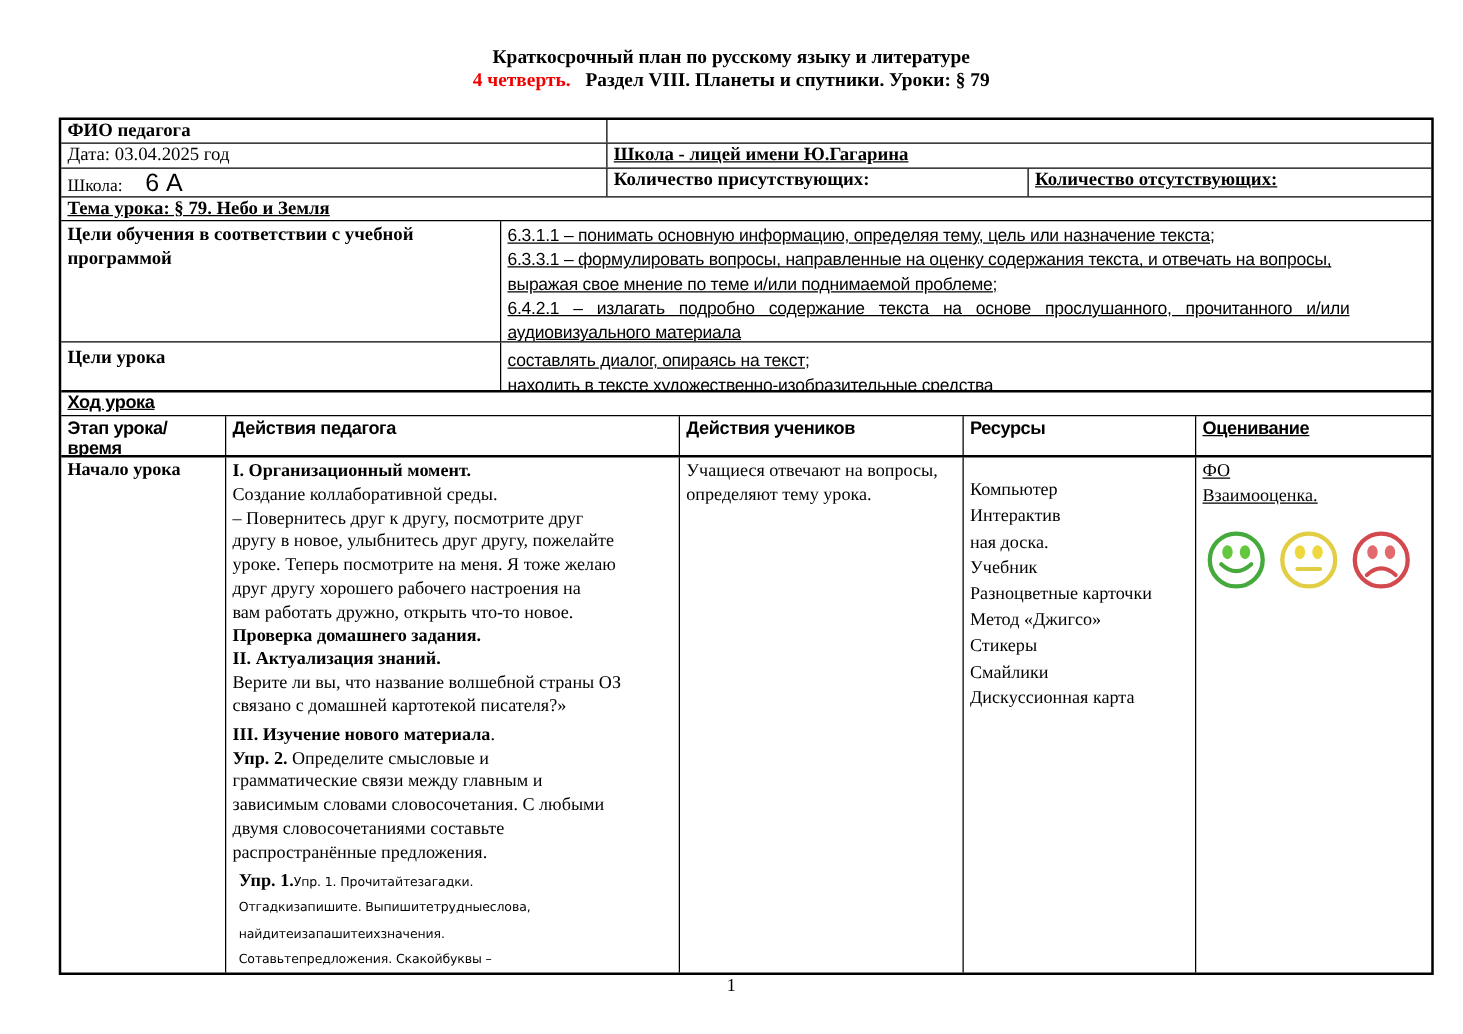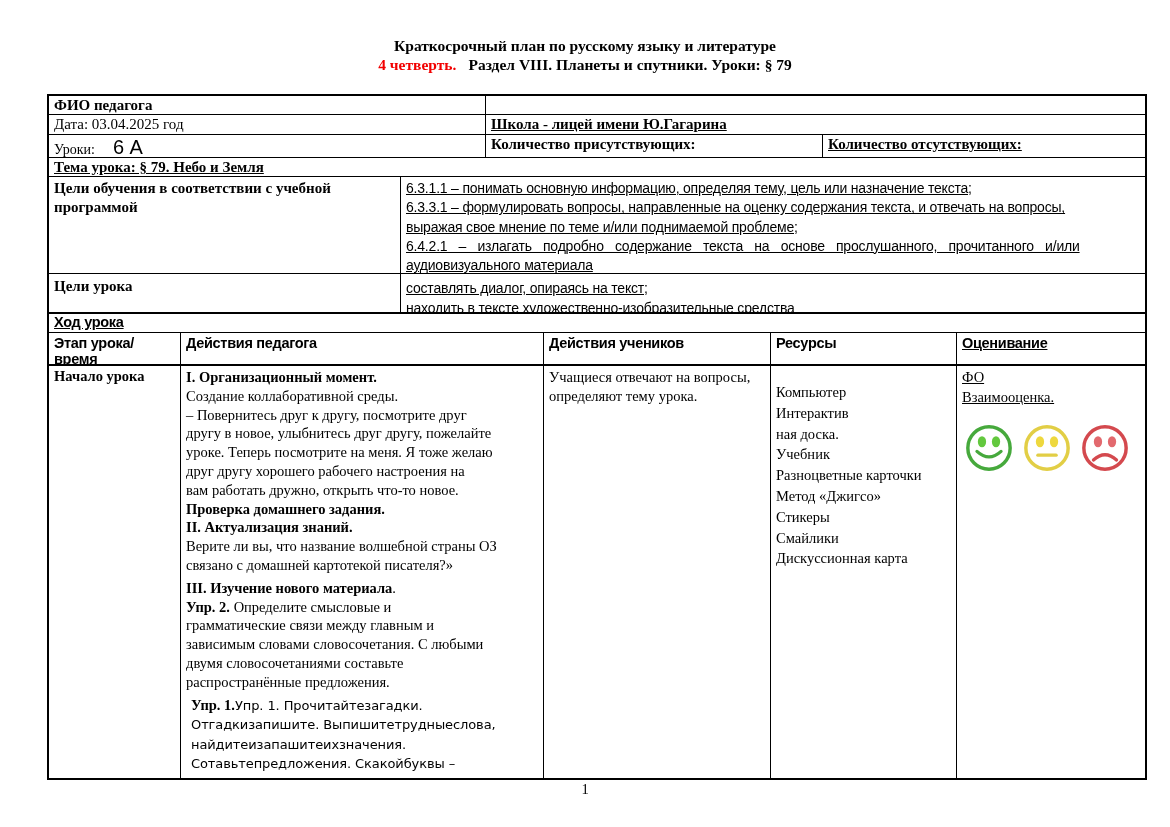--- a/index.html
+++ b/index.html
@@ -36,21 +36,21 @@
 
   .objcell{padding-top:2px;}
   .obj-line{font-size:14px;line-height:19.3px;white-space:nowrap;}
   .jline{word-spacing:7.5px;}
   .lgcell{padding-top:4px;}
   .lg-line{font-size:14px;line-height:20px;white-space:nowrap;}
 
   .stage-cell{font-weight:bold;font-size:14.5px;padding-top:2px;}
   .ta-cell{padding-top:2px;}
   .ta-line{font-size:14.5px;line-height:18.8px;white-space:nowrap;}
-  .ta-line .fs{font-family:"DejaVu Sans",sans-serif;font-size:13px;letter-spacing:-0.1px;text-align:right;}
+  .ta-line .fs{font-family:"DejaVu Sans",sans-serif;font-size:10px;letter-spacing:-0.1px;text-align:right;}
   .ta-line.sb{line-height:19.6px;padding-left:5px;}
   .ta-line.mt{margin-top:4px;}
 
   .sa-cell{font-size:14.5px;line-height:19px;padding-top:2px;padding-right:16px;}
   .res-cell{font-size:14.5px;line-height:20.8px;padding-top:16px;}
   .res-line{white-space:nowrap;}
   .ev-cell{font-size:14.5px;line-height:19.5px;padding-top:2px;}
   .smileys{margin-top:15px;display:flex;gap:8px;margin-left:2px;}
 
   .pagenum{position:absolute;top:781px;left:0;width:1170px;text-align:center;
@@ -72,21 +72,21 @@
     <div class="td wA1 b fz15">ФИО педагога</div>
     <div class="td wA2"></div>
   </div>
 
   <div class="tr rB">
     <div class="td wA1 fz15">Дата: 03.04.2025 год</div>
     <div class="td wA2 b fz15">Школа - лицей имени Ю.Гагарина</div>
   </div>
 
   <div class="tr rC">
-    <div class="td wC1"><span style="font-size:14px">Уроки:</span><span class="class-val">6 А</span></div>
+    <div class="td wC1"><span style="font-size:14px">Школа:</span><span class="class-val">6 А</span></div>
     <div class="td wC2 b fz15">Количество присутствующих:</div>
     <div class="td wC3 b fz15">Количество отсутствующих:</div>
   </div>
 
   <div class="tr rD">
     <div class="td b fz15" style="flex:1">Тема урока: § 79.  Небо и Земля</div>
   </div>
 
   <div class="tr rE">
     <div class="td wE1 b fz15" style="line-height:19px;padding-top:2px">Цели обучения в соответствии с учебной программой</div>

